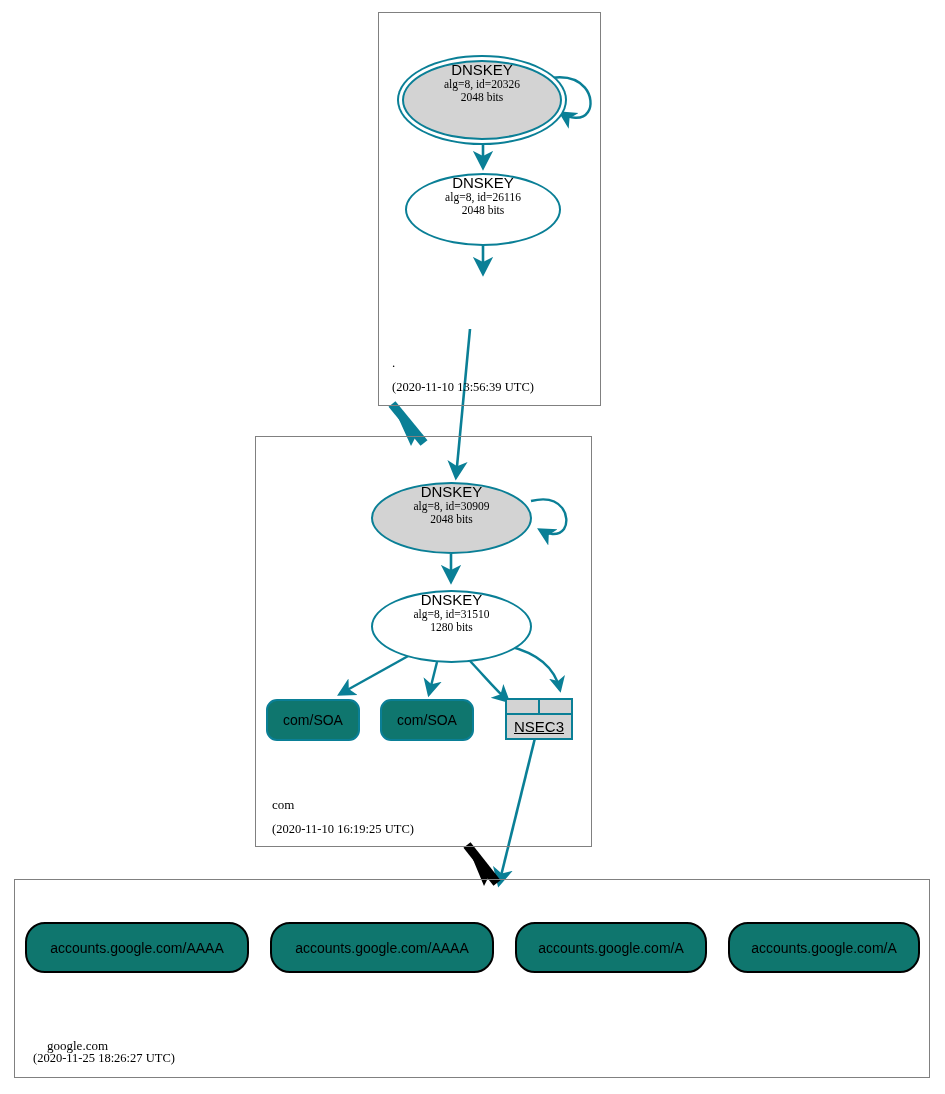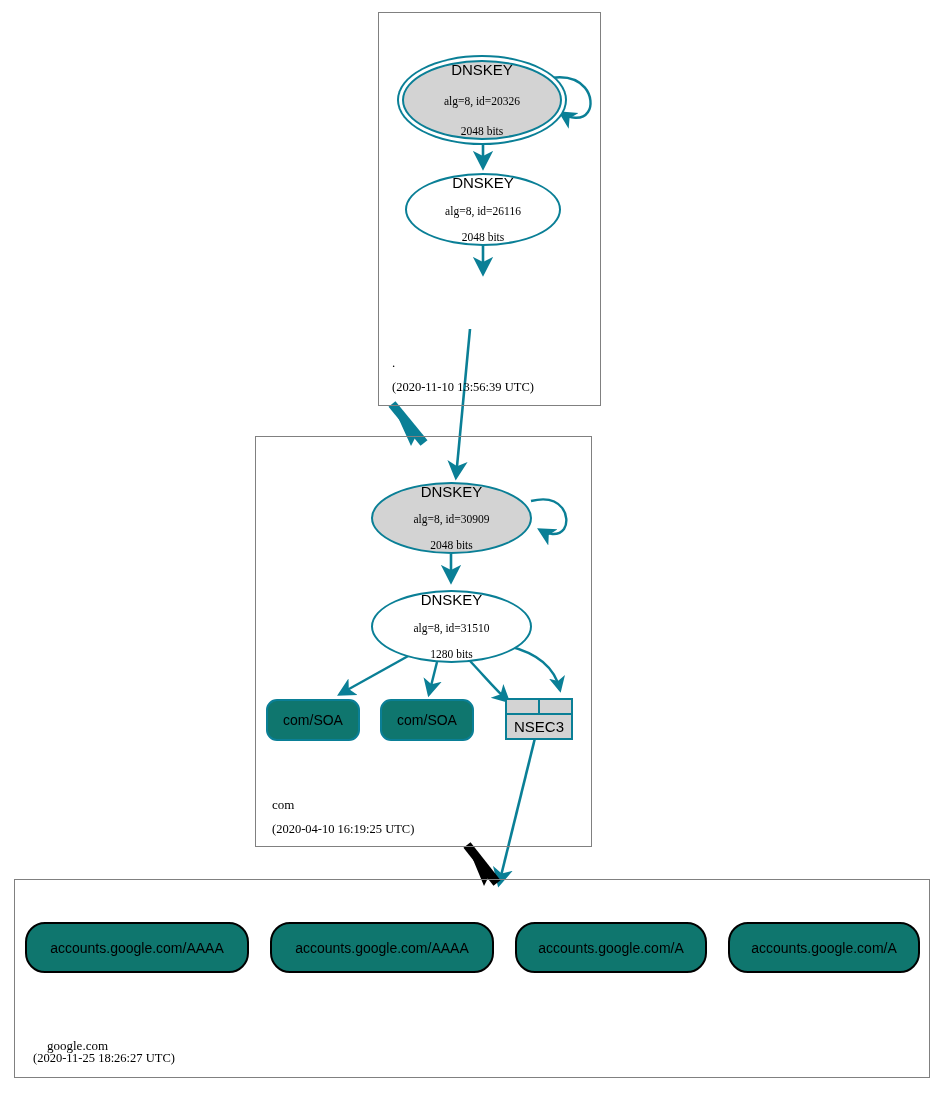--- a/index.html
+++ b/index.html
@@ -49,21 +49,21 @@
   
   .node-ellipse {
     position: absolute;
     box-sizing: border-box;
     border: 2px solid #0a7f96;
     border-radius: 50%;
     background: #ffffff;
     display: flex;
     flex-direction: column;
     align-items: center;
-    justify-content: space-between;
+    justify-content: flex-start;
     text-align: center;
     color: #000000;
   }
   .node-ellipse.sep {
     background: #d3d3d3;
   }
   .node-ellipse.dbl {
     box-shadow: 0 0 0 3px #ffffff, 0 0 0 5px #0a7f96;
   }
   .n-title {
@@ -117,20 +117,21 @@
     border-left: 2px solid #0a7f96;
   }
   .nsec3-body {
     flex: 1 1 auto;
     display: flex;
     align-items: center;
     justify-content: center;
     font-family: "Liberation Sans", sans-serif;
     font-size: 15px;
     color: #000000;
+    text-decoration: underline;
   }
 </style>
 </head>
 <body>
 
 <div id="canvas">
 
   <svg id="edges" viewBox="0 0 945 1094" xmlns="http://www.w3.org/2000/svg">
     <defs>
       <marker id="ah-teal" markerWidth="9" markerHeight="9" refX="6.2" refY="4.5" orient="auto" markerUnits="strokeWidth">
@@ -208,21 +209,21 @@
 
   <div class="node-ellipse" style="left:405px; top:173px; width:156px; height:73px;">
     <span class="n-title">DNSKEY</span>
     <span class="n-sub">alg=8, id=26116</span>
     <span class="n-sub">2048 bits</span>
   </div>
 
 
   <div class="zone-box" style="left:255px; top:436px; width:337px; height:411px;"></div>
   <div class="zone-label" style="left:272px; top:798px;text-align:right;">com</div>
-  <div class="zone-time" style="left:272px; top:822px;">(2020-04-10 16:19:25 UTC)</div>
+  <div class="zone-time" style="left:272px; top:822px;">(2020-11-10 16:19:25 UTC)</div>
 
   <div class="node-ellipse sep" style="left:371px; top:482px; width:161px; height:72px;">
     <span class="n-title">DNSKEY</span>
     <span class="n-sub">alg=8, id=30909</span>
     <span class="n-sub">2048 bits</span>
   </div>
 
   <div class="node-ellipse" style="left:371px; top:590px; width:161px; height:73px;">
     <span class="n-title">DNSKEY</span>
     <span class="n-sub">alg=8, id=31510</span>

